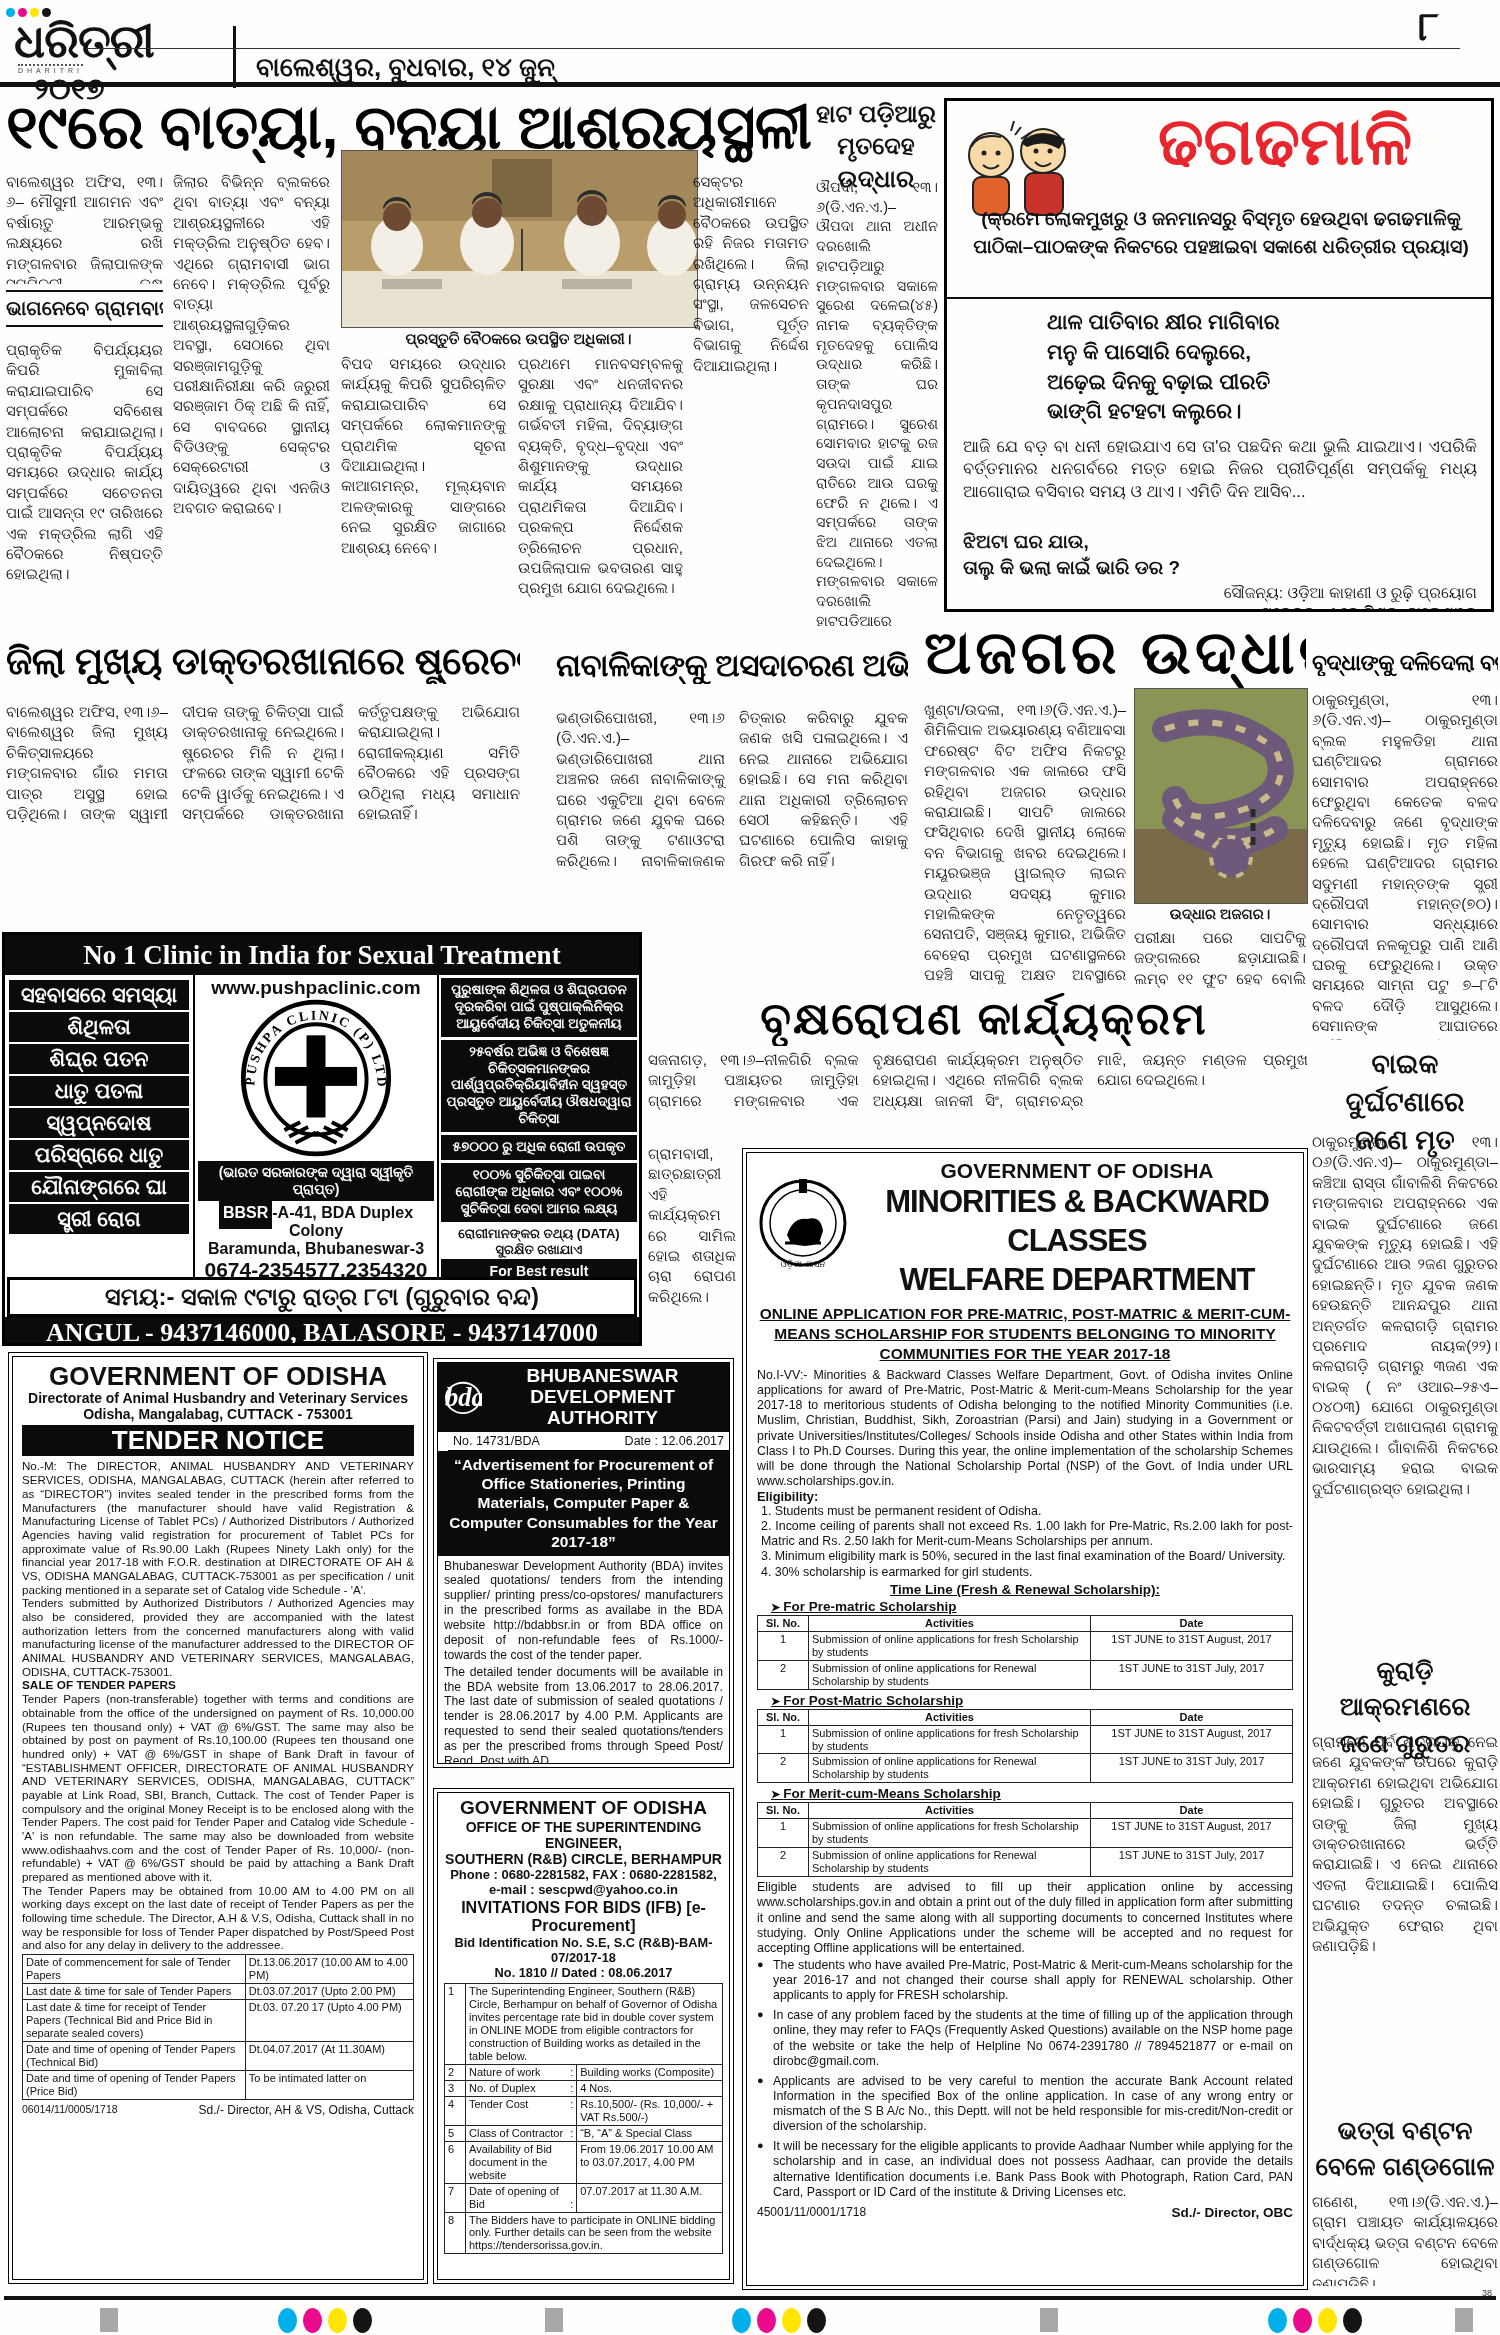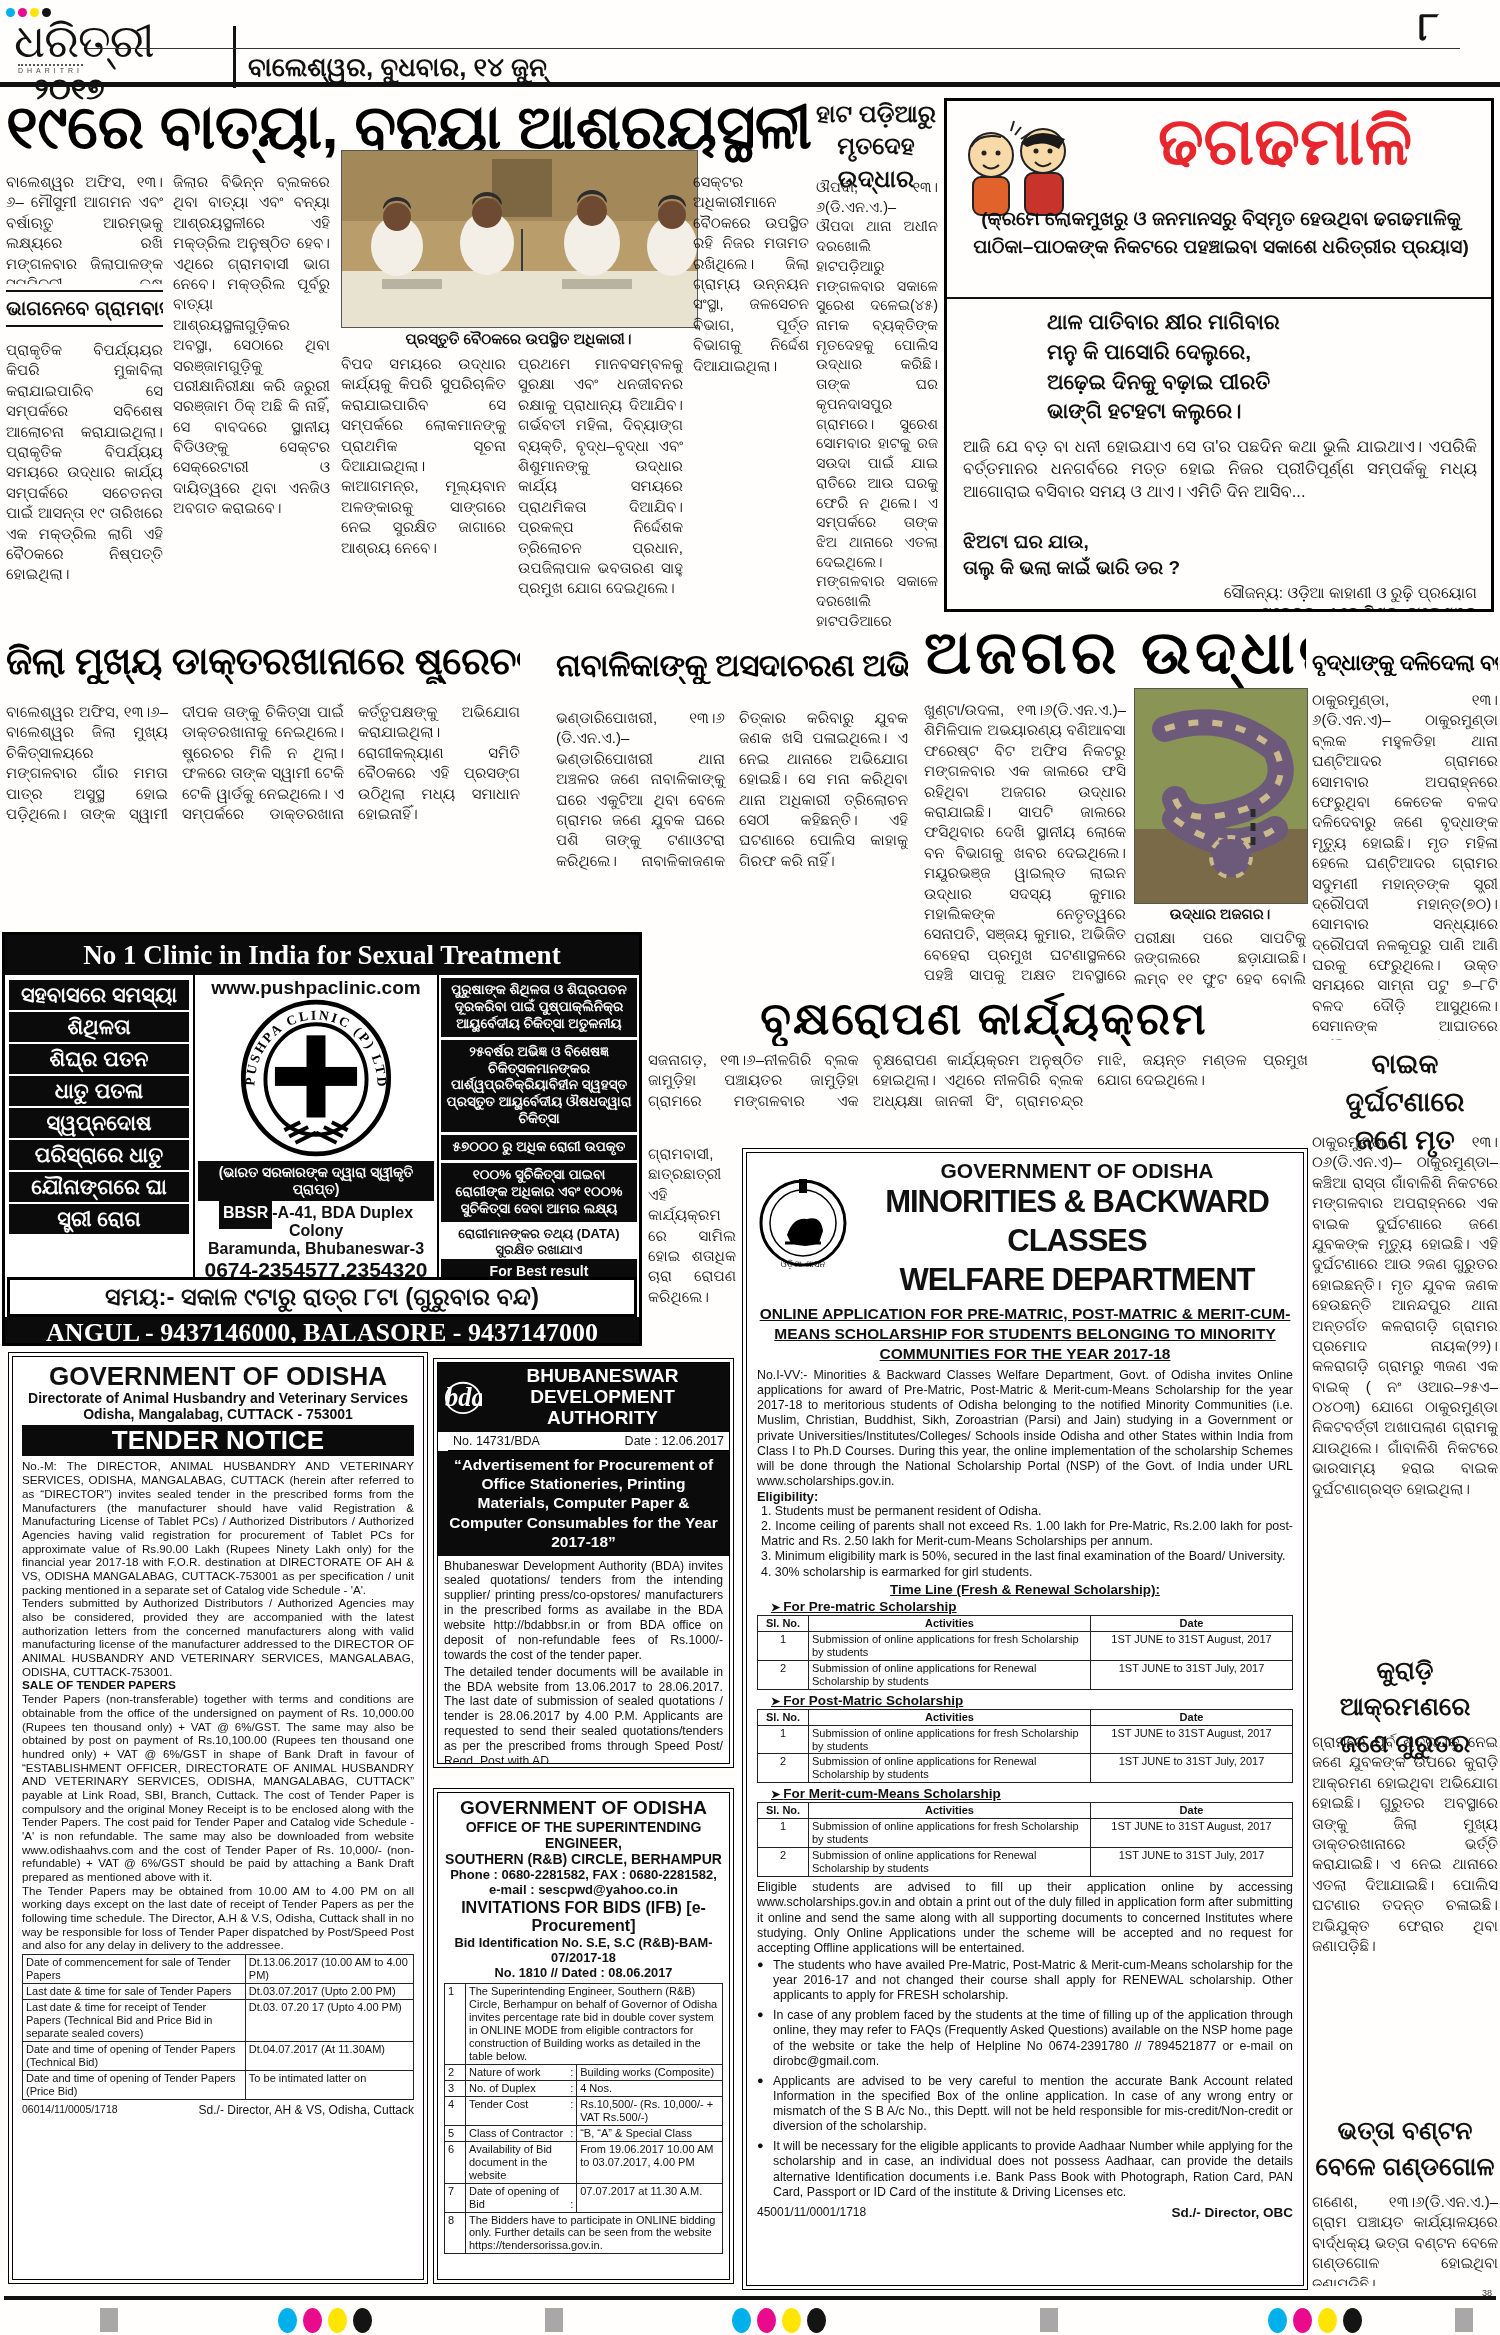--- a/index.html
+++ b/index.html
@@ -34,26 +34,26 @@
 </head>
 <body>
 
 <div id="page">
 
   <div class="abs" style="left:6px;top:3px;">
     <span class="regdot" style="width:9px;height:9px;background:#00b0ea;margin-right:3px;"></span><span class="regdot" style="width:9px;height:9px;background:#e90b8b;margin-right:3px;"></span><span class="regdot" style="width:9px;height:9px;background:#ffe500;margin-right:3px;"></span><span class="regdot" style="width:9px;height:9px;background:#141414;"></span>
   </div>
   <div class="abs" style="left:1418px;top:4px;font-size:40px;font-weight:800;">୮</div>
 
-  <div class="abs" style="left:14px;top:14px;font-size:46px;font-weight:400;letter-spacing:-1px;">ଧରିତ୍ରୀ</div>
+  <div class="abs" style="left:14px;top:14px;font-size:46px;font-weight:700;letter-spacing:-1px;">ଧରିତ୍ରୀ</div>
   <div class="abs" style="left:18px;top:64px;font-size:7px;letter-spacing:4px;color:#444;border-top:2px dotted #555;padding-top:1px;">DHARITRI</div>
   <div class="abs" style="left:34px;top:72px;font-size:30px;font-weight:700;">୨୦୧୭</div>
   <div class="abs" style="left:233px;top:26px;width:3px;height:62px;background:#111;"></div>
   <div class="abs" style="left:86px;top:48px;width:1374px;height:1px;background:#333;"></div>
-  <div class="abs" style="left:248px;top:52px;font-size:26px;font-weight:700;">ବାଲେଶ୍ୱର, ବୁଧବାର, ୧୪ ଜୁନ୍</div>
+  <div class="abs" style="left:256px;top:52px;font-size:26px;font-weight:700;">ବାଲେଶ୍ୱର, ବୁଧବାର, ୧୪ ଜୁନ୍</div>
   <div class="abs" style="left:0;top:82px;width:1500px;height:5px;background:#111;"></div>
 
   <div class="abs headline" style="left:6px;top:92px;width:806px;font-size:61px;" actable="false">୧୯ରେ ବାତ୍ୟା, ବନ୍ୟା ଆଶ୍ରୟସ୍ଥଳୀରେ ମକ୍‌ଡ୍ରିଲ</div>
 
   <div class="abs ctr" style="left:812px;top:98px;width:128px;font-size:24px;font-weight:800;line-height:1.35;overflow:hidden;">
     <div>ହାଟ ପଡ଼ିଆରୁ</div>
     <div>ମୃତଦେହ ଉଦ୍ଧାର</div>
   </div>
 
   <div class="abs" style="left:944px;top:98px;width:550px;height:514px;border:3px solid #000;box-sizing:border-box;overflow:hidden;">

